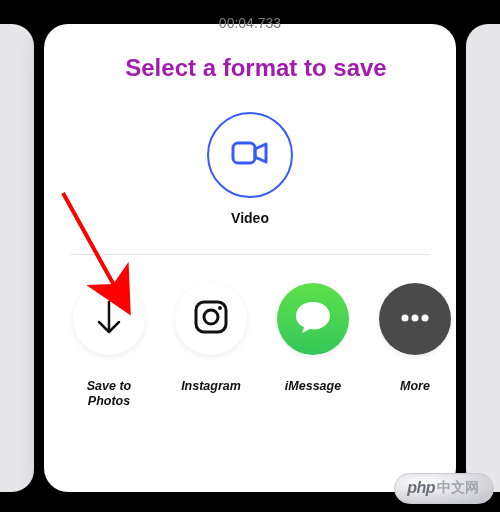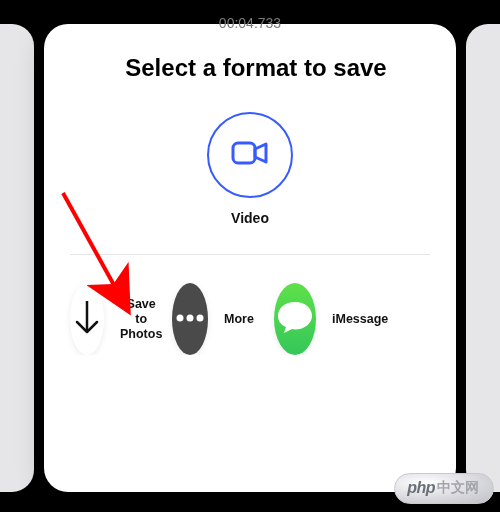--- a/index.html
+++ b/index.html
@@ -45,21 +45,21 @@
       border-radius: 24px;
       padding: 30px 0 0 0;
       display: flex;
       flex-direction: column;
       box-shadow: 0 8px 30px rgba(0,0,0,.2);
     }
     .title {
       font-size: 24px;
       font-weight: 700;
       text-align: center;
-      color: #000000;
+      color: #a21caf;
       margin-bottom: 30px;
       padding: 0 20px;
       margin-left: 12px;
     }
     .format-row {
       display: flex;
       justify-content: center;
       gap: 60px;
       padding-bottom: 28px;
       flex-direction: column;
@@ -94,25 +94,27 @@
       margin: 0 26px;
     }
     .share-row {
       display: flex;
       padding: 28px 0 0 26px;
       gap: 24px;
       overflow: hidden;
     }
     .share-item {
       display: flex;
-      align-items: center;
-      gap: 16px;
+      flex-direction: column;
+      align-items: center;
+      gap: 24px;
       cursor: pointer;
       width: 78px;
       flex-shrink: 0;
+      font-style: italic;
     }
     .share-circle {
       width: 72px;
       height: 72px;
       border-radius: 50%;
       display: flex;
       align-items: center;
       justify-content: center;
       box-shadow: 0 2px 6px rgba(0,0,0,.08);
       background: #fff;
@@ -198,43 +200,55 @@
             <svg width="34" height="40" viewBox="0 0 34 40" fill="none">
               <line x1="17" y1="4" x2="17" y2="34" stroke="#111" stroke-width="2.5"></line>
               <path d="M7 25 L17 35 L27 25" stroke="#111" stroke-width="2.5" fill="none" stroke-linecap="round" stroke-linejoin="round"></path>
             </svg>
           </span>
         </div>
         <span class="share-label">Save to
 Photos</span>
       </div>
 
+      <div class="share-item">
+        <div class="share-circle">
+          <span>
+            <svg width="40" height="40" viewBox="0 0 40 40" fill="none">
+              <rect x="5" y="5" width="30" height="30" rx="8" stroke="#111" stroke-width="3"></rect>
+              <circle cx="20" cy="20" r="7" stroke="#111" stroke-width="3"></circle>
+              <circle cx="29" cy="11" r="2" fill="#111"></circle>
+            </svg>
+          </span>
+        </div>
+        <span class="share-label">Instagram</span>
+      </div>
+
+      <div class="share-item">
+        <div class="share-circle imessage">
+          <span>
+            <svg width="42" height="40" viewBox="0 0 42 40" fill="#fff">
+              <path d="M21 5 C11 5 4 11 4 19 C4 24 7 28 12 30 L10 36 L18 32 C19 32.3 20 32.5 21 32.5 C31 32.5 38 26 38 19 C38 11 31 5 21 5 Z"></path>
+            </svg>
+          </span>
+        </div>
+        <span class="share-label">iMessage</span>
+      </div>
 
       <div class="share-item">
         <div class="share-circle more-circle">
           <span>
             <svg width="36" height="12" viewBox="0 0 36 12" fill="#fff">
               <circle cx="8" cy="6" r="3.5"></circle>
               <circle cx="18" cy="6" r="3.5"></circle>
               <circle cx="28" cy="6" r="3.5"></circle>
             </svg>
           </span>
         </div>
         <span class="share-label">More</span>
-      </div>
-
-      <div class="share-item">
-        <div class="share-circle imessage">
-          <span>
-            <svg width="42" height="40" viewBox="0 0 42 40" fill="#fff">
-              <path d="M21 5 C11 5 4 11 4 19 C4 24 7 28 12 30 L10 36 L18 32 C19 32.3 20 32.5 21 32.5 C31 32.5 38 26 38 19 C38 11 31 5 21 5 Z"></path>
-            </svg>
-          </span>
-        </div>
-        <span class="share-label">iMessage</span>
       </div>
 
     </div>
   </div>
 
   <div class="thumb-edge right"></div>
 </div>
 
 <svg class="arrow-annotation" viewBox="0 0 90 140">
   <defs>

